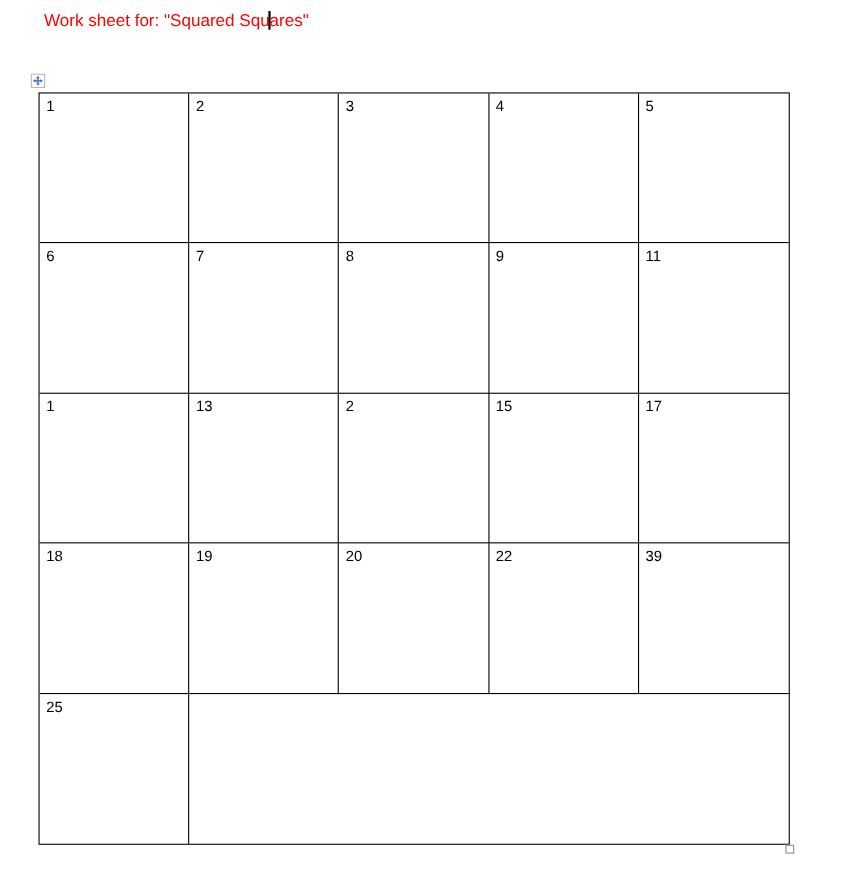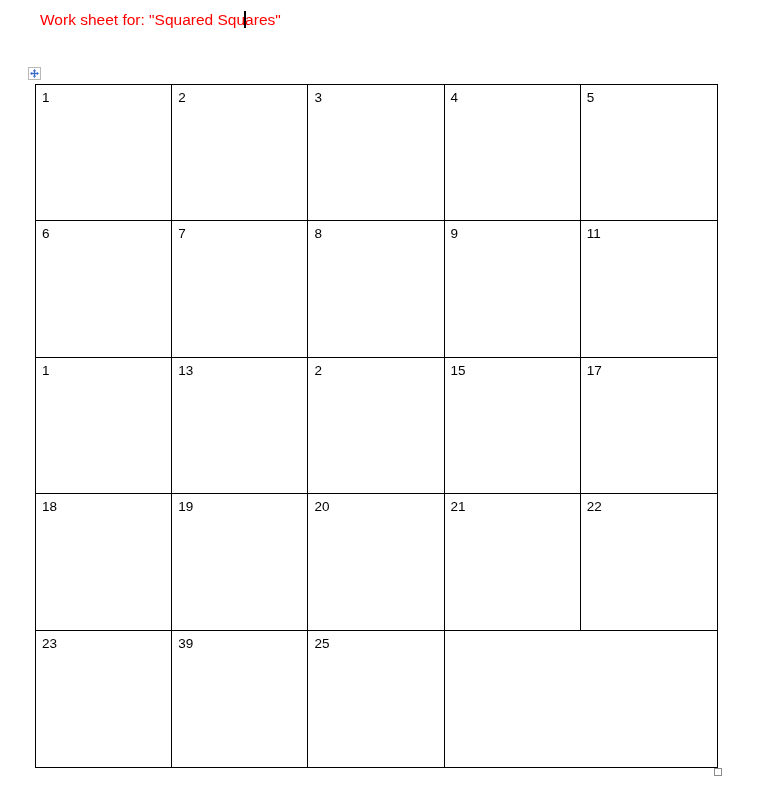--- a/index.html
+++ b/index.html
@@ -128,22 +128,20 @@
     <div class="cell"><span class="cellnum">9</span></div>
     <div class="cell"><span class="cellnum">11</span></div>
     <div class="cell"><span class="cellnum">1</span></div>
     <div class="cell"><span class="cellnum">13</span></div>
     <div class="cell"><span class="cellnum">2</span></div>
     <div class="cell"><span class="cellnum">15</span></div>
     <div class="cell"><span class="cellnum">17</span></div>
     <div class="cell"><span class="cellnum">18</span></div>
     <div class="cell"><span class="cellnum">19</span></div>
     <div class="cell"><span class="cellnum">20</span></div>
-    <div class="cell"><span class="cellnum">21</span></div>
     <div class="cell"><span class="cellnum">22</span></div>
-    <div class="cell"><span class="cellnum">23</span></div>
     <div class="cell"><span class="cellnum">39</span></div>
     <div class="cell"><span class="cellnum">25</span></div>
   </div>
 
   <div class="resize-handle"></div>
 
 </div>
 
 </body></html>

